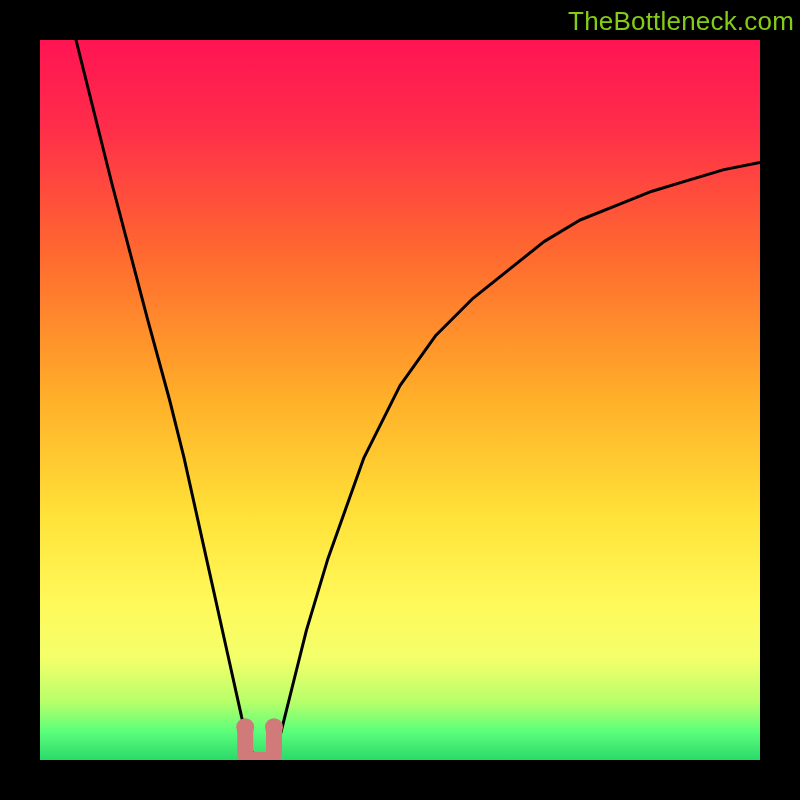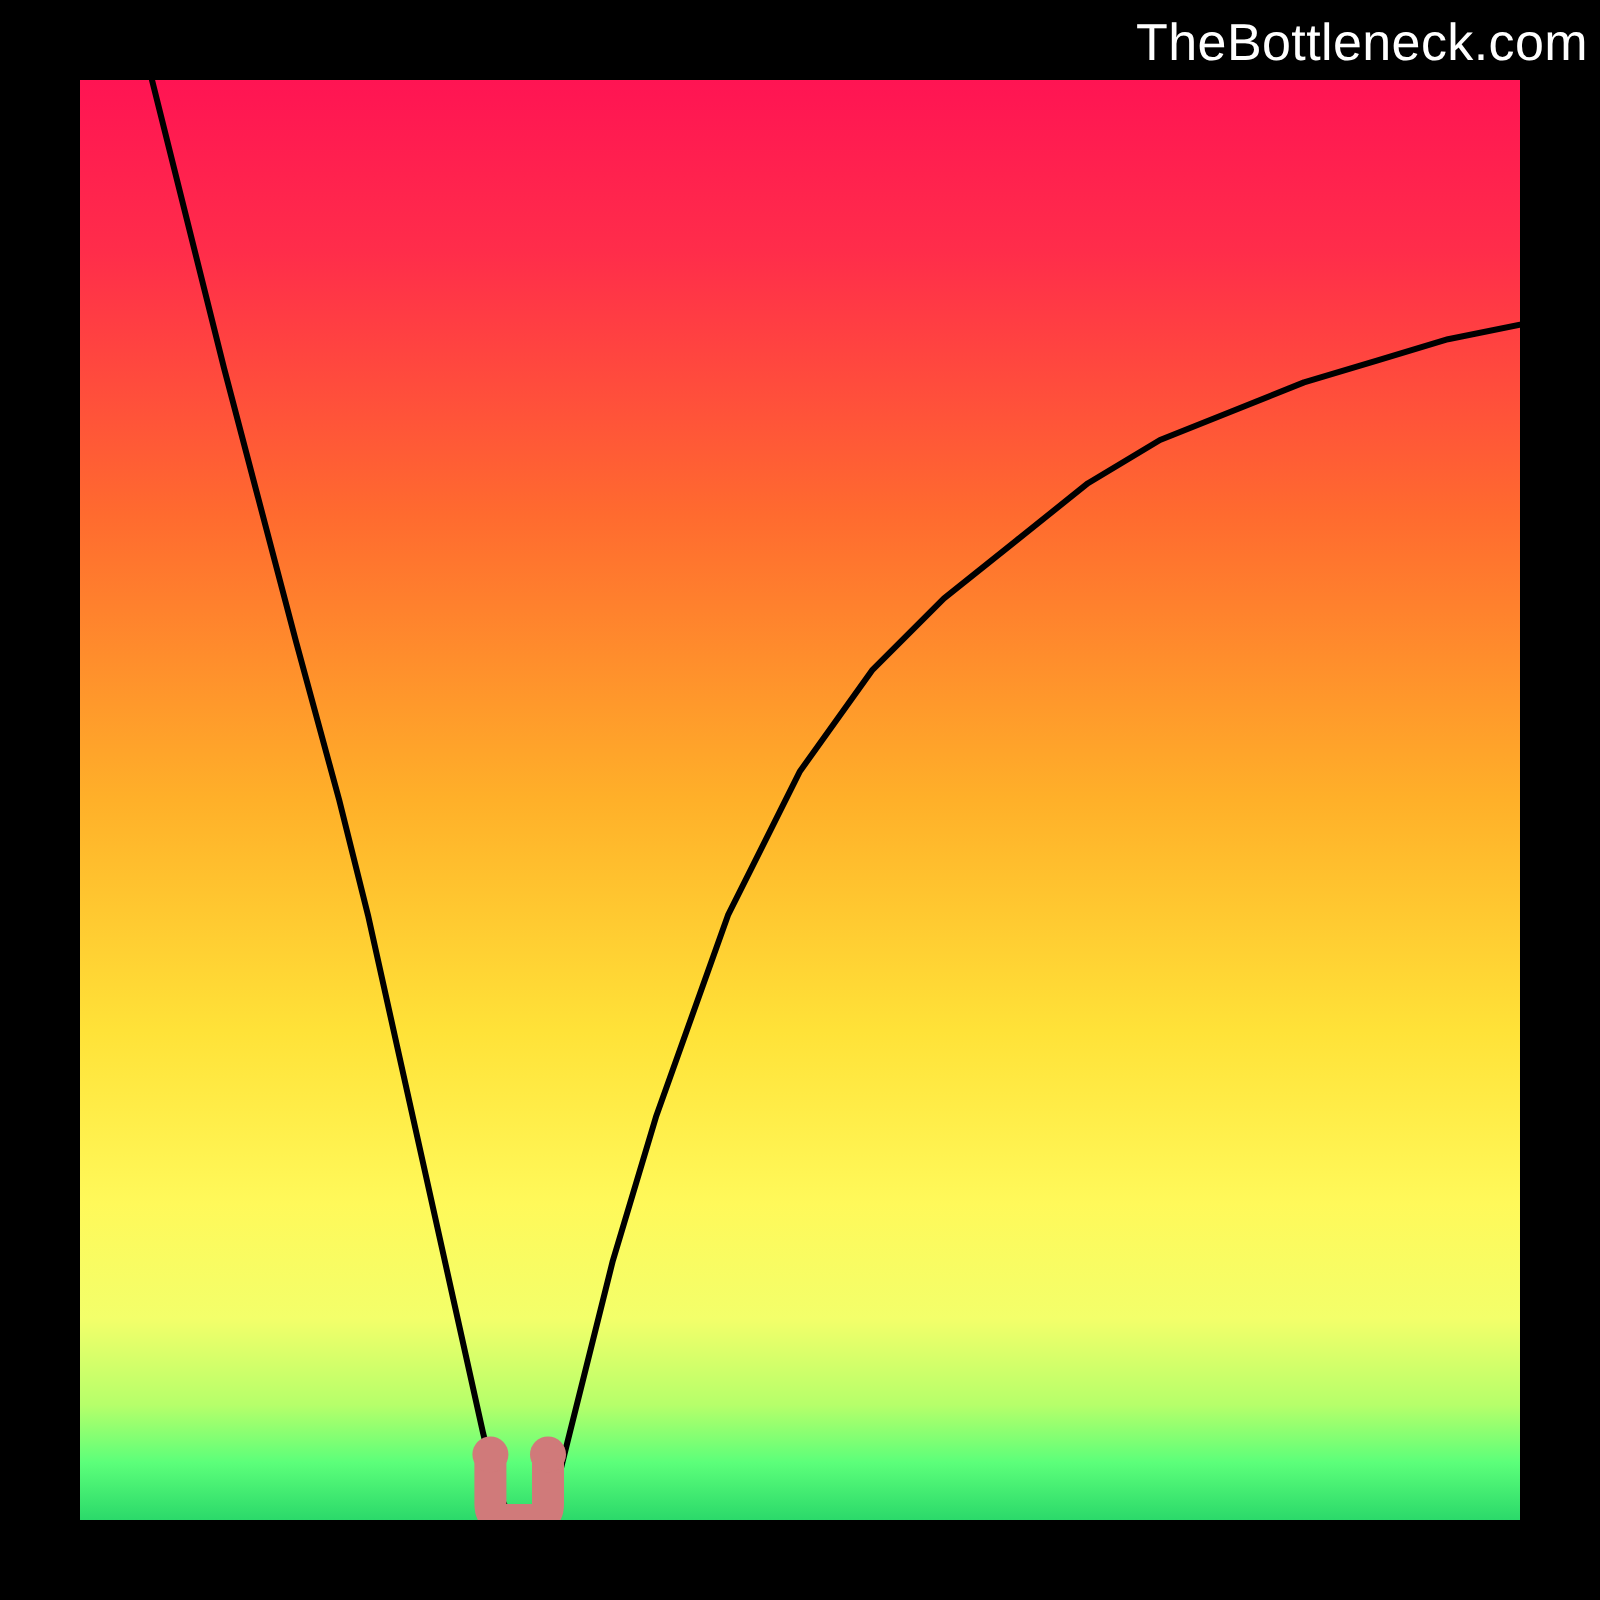--- a/index.html
+++ b/index.html
@@ -20,21 +20,21 @@
     position: absolute;
     left: 40px;
     top: 40px;
     width: 720px;
     height: 720px;
   }
   .watermark {
     position: absolute;
     top: 6px;
     right: 6px;
-    color: #ffffff;
+    color: #84cc16;
     font-family: Arial, Helvetica, sans-serif;
     font-size: 26px;
     font-weight: 500;
     letter-spacing: 0.2px;
     user-select: none;
   }
   svg { display: block; }
 </style>
 </head>
 <body>

